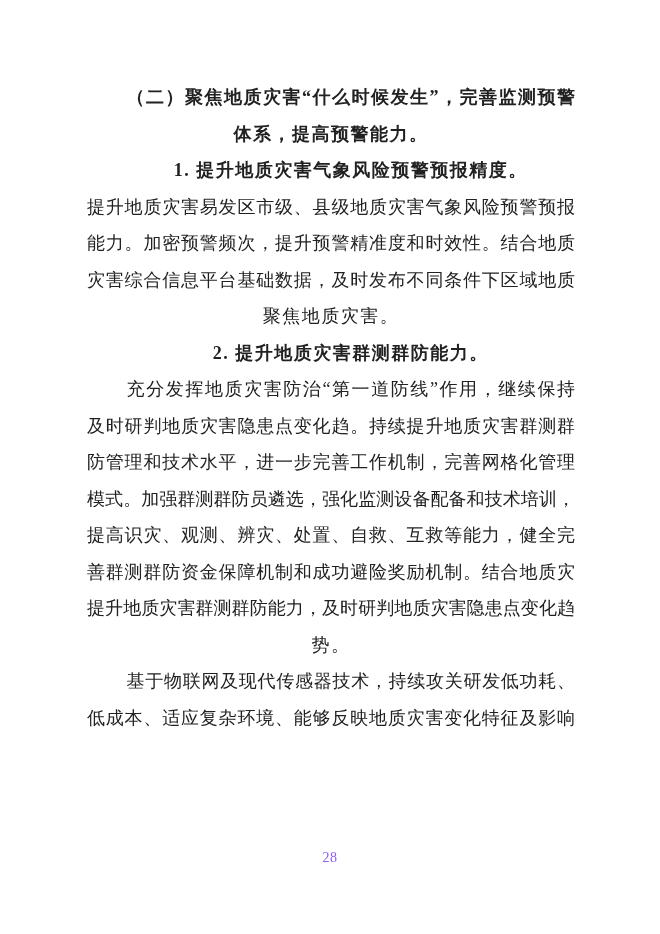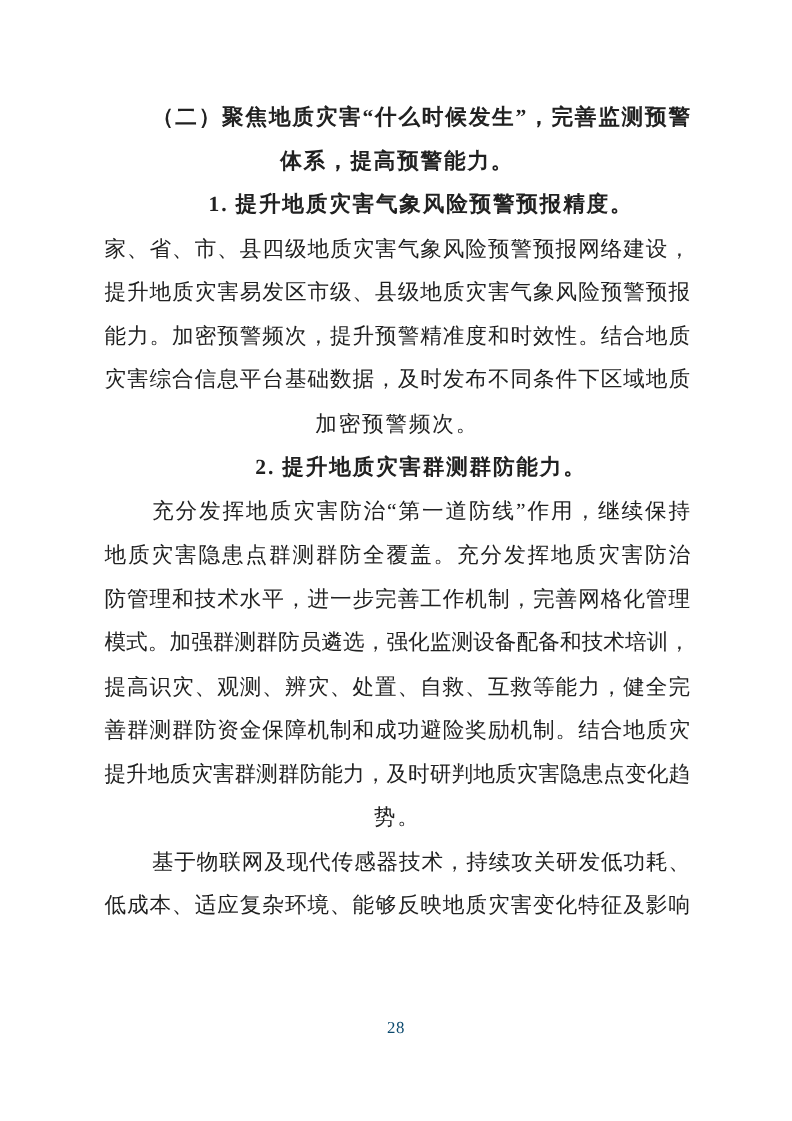--- a/index.html
+++ b/index.html
@@ -46,39 +46,38 @@
     text-indent: 2.2em;
   }
   .page-number {
     position: absolute;
     left: 0;
     top: 850px;
     width: 660px;
     text-align: center;
     font-size: 14px;
     letter-spacing: 0.5px;
-    color: #0c4a6e;
+    color: #8b5cf6;
   }
 </style>
 </head>
 <body>
 
 <div class="page">
   <div class="text-block">
       <div class="line bold indent justify">（二）聚焦地质灾害“什么时候发生”，完善监测预警</div>
       <div class="line bold">体系，提高预警能力。</div>
       <div class="line bold indent">1. 提升地质灾害气象风险预警预报精度。</div>
-      <div class="line justify">家、省、市、县四级地质灾害气象风险预警预报网络建设，</div>
       <div class="line justify">提升地质灾害易发区市级、县级地质灾害气象风险预警预报</div>
       <div class="line justify">能力。加密预警频次，提升预警精准度和时效性。结合地质</div>
       <div class="line justify">灾害综合信息平台基础数据，及时发布不同条件下区域地质</div>
-      <div class="line">加密预警频次。</div>
+      <div class="line">聚焦地质灾害。</div>
       <div class="line bold indent">2. 提升地质灾害群测群防能力。</div>
       <div class="line indent justify">充分发挥地质灾害防治“第一道防线”作用，继续保持</div>
-      <div class="line justify">地质灾害隐患点群测群防全覆盖。充分发挥地质灾害防治</div>
+      <div class="line justify">及时研判地质灾害隐患点变化趋。持续提升地质灾害群测群</div>
       <div class="line justify">防管理和技术水平，进一步完善工作机制，完善网格化管理</div>
       <div class="line justify">模式。加强群测群防员遴选，强化监测设备配备和技术培训，</div>
       <div class="line justify">提高识灾、观测、辨灾、处置、自救、互救等能力，健全完</div>
       <div class="line justify">善群测群防资金保障机制和成功避险奖励机制。结合地质灾</div>
       <div class="line justify">提升地质灾害群测群防能力，及时研判地质灾害隐患点变化趋</div>
       <div class="line">势。</div>
       <div class="line indent justify">基于物联网及现代传感器技术，持续攻关研发低功耗、</div>
       <div class="line justify">低成本、适应复杂环境、能够反映地质灾害变化特征及影响</div>
     </div>
   <div class="page-number">28</div>

